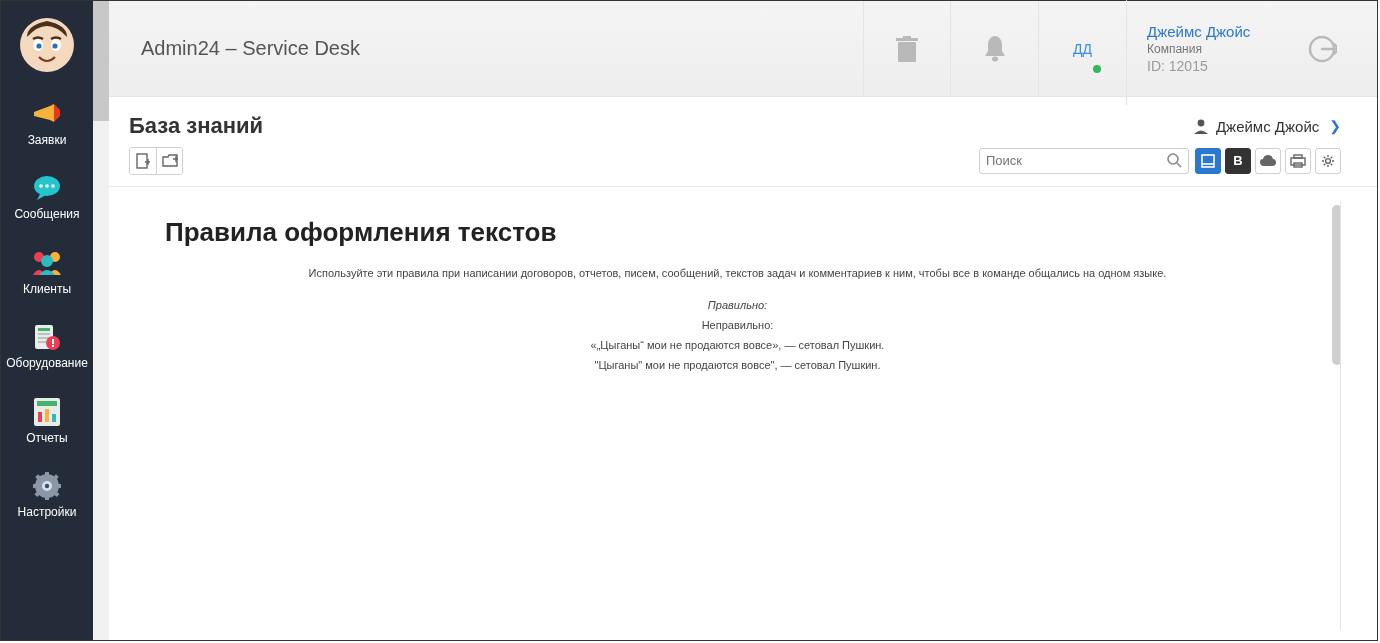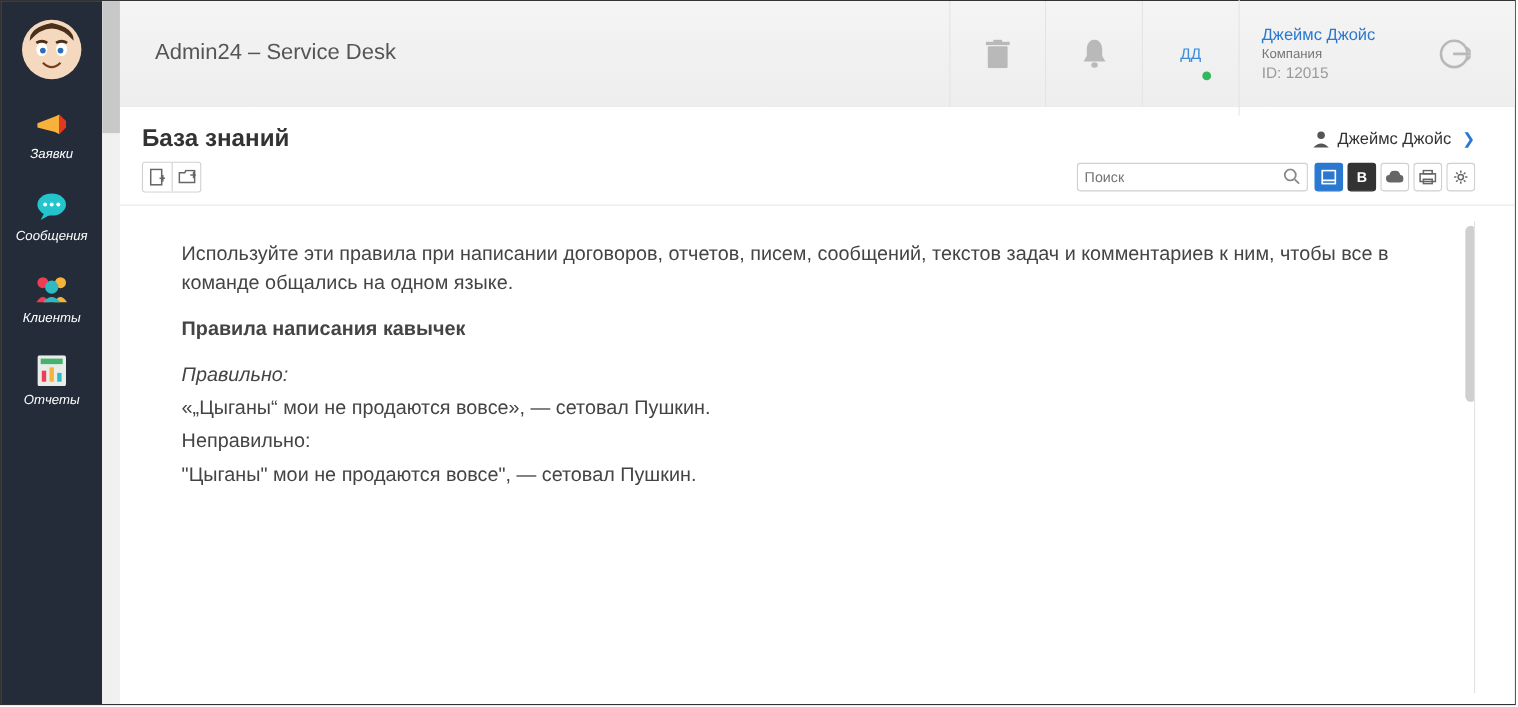--- a/index.html
+++ b/index.html
@@ -1,21 +1,21 @@
 <!DOCTYPE html>
 <html><head>
 <meta charset="utf-8">
 <style>
   * { box-sizing: border-box; margin: 0; padding: 0; }
   body { font-family: -apple-system, BlinkMacSystemFont, "Segoe UI", Arial, sans-serif; background: #fff; width: 1380px; height: 643px; overflow: hidden; position: relative; }
   
   .shell { display: flex; width: 1378px; height: 641px; border: 1px solid #333; }
   
   
-  .nav { width: 92px; background: #242c39; display: flex; flex-direction: column; align-items: center; padding-top: 6px; flex-shrink: 0; font-style: italic; }
+  .nav { width: 92px; background: #242c39; display: flex; flex-direction: column; align-items: center; padding-top: 6px; flex-shrink: 0; }
   .nav-avatar { width: 56px; height: 56px; margin: 10px 0 14px; position: relative; }
   .nav-avatar svg { width: 56px; height: 56px; }
   .nav-item { width: 100%; display: flex; flex-direction: column; align-items: center; padding: 12px 0 14px; cursor: pointer; color: #fff; font-size: 12px; text-align: center; }
   .nav-item .icon-wrap { width: 34px; height: 30px; display: flex; align-items: center; justify-content: center; margin-bottom: 4px; }
   .nav-item span { line-height: 1.2; }
   
   
   .inner { flex: 1; display: flex; flex-direction: column; background: #fff; position: relative; }
   .scroll-track { position: absolute; top:0; left:0; width:16px; height: 100%; background: #f0f0f0; }
   .scroll-thumb { position: absolute; top: 0; left:0; width:16px; height: 120px; background: #c8c8c8; }
@@ -54,21 +54,21 @@
   .tb-sq-group { display:flex; gap: 4px; align-items:center; }
   .tb-sq { width:26px; height:26px; display:flex; align-items:center; justify-content:center; cursor:pointer; border:1px solid #d0d0d0; border-radius:3px; background:#fff; color:#666; }
   .tb-sq.active { background:#2a78cf; border-color:#2a78cf; color:#fff; }
   .tb-sq.dark { background:#333; border-color:#333; color:#fff; }
   
   
   .content { flex:1; display:flex; padding: 0 36px 0 36px; overflow:hidden; }
   .article { flex: 1 1 48%; padding: 30px 30px 16px 36px; overflow:auto; position:relative; }
   .article-scroll { position:absolute; top:18px; right:-2px; width:10px; height:160px; background:#cfcfcf; border-radius:5px; }
   .article h1 { font-size: 26px; font-weight:700; color:#222; margin-bottom: 18px; padding-right: 24px; }
-  .article p { font-size: 18px; color:#444; line-height: 1.45; margin-bottom: 16px; }
+  .article p { font-size: 11px; color:#444; line-height: 1.45; margin-bottom: 16px; text-align: center; }
   .article p.tight { margin-bottom: 4px; }
   .article p.bold { font-weight:700; }
   .article p.italic { font-style: italic; }
   
   .divider { width: 1px; background:#e3e3e3; margin: 14px 0 10px; }
   
   .right-pane { flex: 1 1 52%; padding: 20px 20px 10px 40px; position:relative; }
   .right-head { display:flex; align-items:center; margin-bottom: 14px; }
   .right-title { font-size: 24px; font-weight: 500; color:#222; flex:1; }
   .right-tools { display:flex; gap: 8px; color:#c6c6c6; }
@@ -126,29 +126,64 @@
             <circle cx="16" cy="10" r="6" fill="#2fb9c1"></circle>
             <path d="M2 24 Q8 14 14 24 Z" fill="#ef3d54"></path>
             <path d="M18 24 Q24 14 30 24 Z" fill="#f6b23a"></path>
             <path d="M8 24 Q16 14 24 24 Z" fill="#2fb9c1"></path>
           </svg>
         </div>
       <span>Клиенты</span>
     </div>
     <div class="nav-item">
       <div class="icon-wrap">
+          <svg width="28" height="28" viewBox="0 0 28 28">
+            <rect x="2" y="2" width="18" height="24" rx="2" fill="#e8edea"></rect>
+            <rect x="5" y="5" width="12" height="3" fill="#47b26b"></rect>
+            <rect x="5" y="10" width="12" height="2" fill="#b9c4be"></rect>
+            <rect x="5" y="14" width="12" height="2" fill="#b9c4be"></rect>
+            <rect x="5" y="18" width="8" height="2" fill="#b9c4be"></rect>
+            <circle cx="20" cy="20" r="7" fill="#ef3d54"></circle>
+            <rect x="19" y="16" width="2" height="5" fill="#fff"></rect>
+            <rect x="19" y="22" width="2" height="2" fill="#fff"></rect>
+          </svg>
+        </div>
+      <span>Оборудование</span>
+    </div>
+    <div class="nav-item">
+      <div class="icon-wrap">
           <svg width="26" height="28" viewBox="0 0 26 28">
             <rect x="0" y="0" width="26" height="28" rx="2" fill="#e8edea"></rect>
             <rect x="3" y="3" width="20" height="5" fill="#47b26b"></rect>
             <rect x="4" y="14" width="4" height="10" fill="#ef3d54"></rect>
             <rect x="11" y="11" width="4" height="13" fill="#f6b23a"></rect>
             <rect x="18" y="16" width="4" height="8" fill="#2fb9c1"></rect>
           </svg>
         </div>
       <span>Отчеты</span>
+    </div>
+    <div class="nav-item">
+      <div class="icon-wrap">
+          <svg width="28" height="28" viewBox="0 0 28 28">
+            <circle cx="14" cy="14" r="12" fill="#8b97a6"></circle>
+            <g fill="#8b97a6">
+              <rect x="12" y="0" width="4" height="6"></rect>
+              <rect x="12" y="22" width="4" height="6"></rect>
+              <rect x="0" y="12" width="6" height="4"></rect>
+              <rect x="22" y="12" width="6" height="4"></rect>
+              <rect x="3" y="3" width="5" height="4" transform="rotate(45 5 5)"></rect>
+              <rect x="20" y="20" width="5" height="4" transform="rotate(45 23 23)"></rect>
+              <rect x="20" y="3" width="5" height="4" transform="rotate(-45 23 5)"></rect>
+              <rect x="3" y="20" width="5" height="4" transform="rotate(-45 5 23)"></rect>
+            </g>
+            <circle cx="14" cy="14" r="5" fill="#d9e0e8"></circle>
+            <circle cx="14" cy="14" r="2.2" fill="#30507a"></circle>
+          </svg>
+        </div>
+      <span>Настройки</span>
     </div>
   </div>
 
   <div class="inner">
     <div class="scroll-track">
         <div class="scroll-thumb"></div>
       </div>
 
     <div class="header">
       <div class="header-title">Admin24 – Service Desk</div>
@@ -249,23 +284,23 @@
               <circle cx="7" cy="7" r="2.4"></circle>
               <path d="M7 1 L7 3 M7 11 L7 13 M1 7 L3 7 M11 7 L13 7 M2.8 2.8 L4.2 4.2 M9.8 9.8 L11.2 11.2 M11.2 2.8 L9.8 4.2 M4.2 9.8 L2.8 11.2"></path>
             </svg>
           </div>
       </div>
     </div>
 
     <div class="content">
       <div class="article">
         <div class="article-scroll"></div>
+        <h1>Правила оформления текстов</h1>
         <p>Используйте эти правила при написании договоров, отчетов, писем, сообщений, текстов задач и комментариев к ним, чтобы все в команде общались на одном языке.</p>
-        <p class="bold">Правила написания кавычек</p>
         <p class="italic tight">Правильно:</p>
+        <p class="tight">Неправильно:</p>
         <p class="tight">«„Цыганы“ мои не продаются вовсе», — сетовал Пушкин.</p>
-        <p class="tight">Неправильно:</p>
         <p>"Цыганы" мои не продаются вовсе", — сетовал Пушкин.</p>
       </div>
       <div class="divider"></div>
     </div>
   </div>
 </div>
 
 </body></html>

